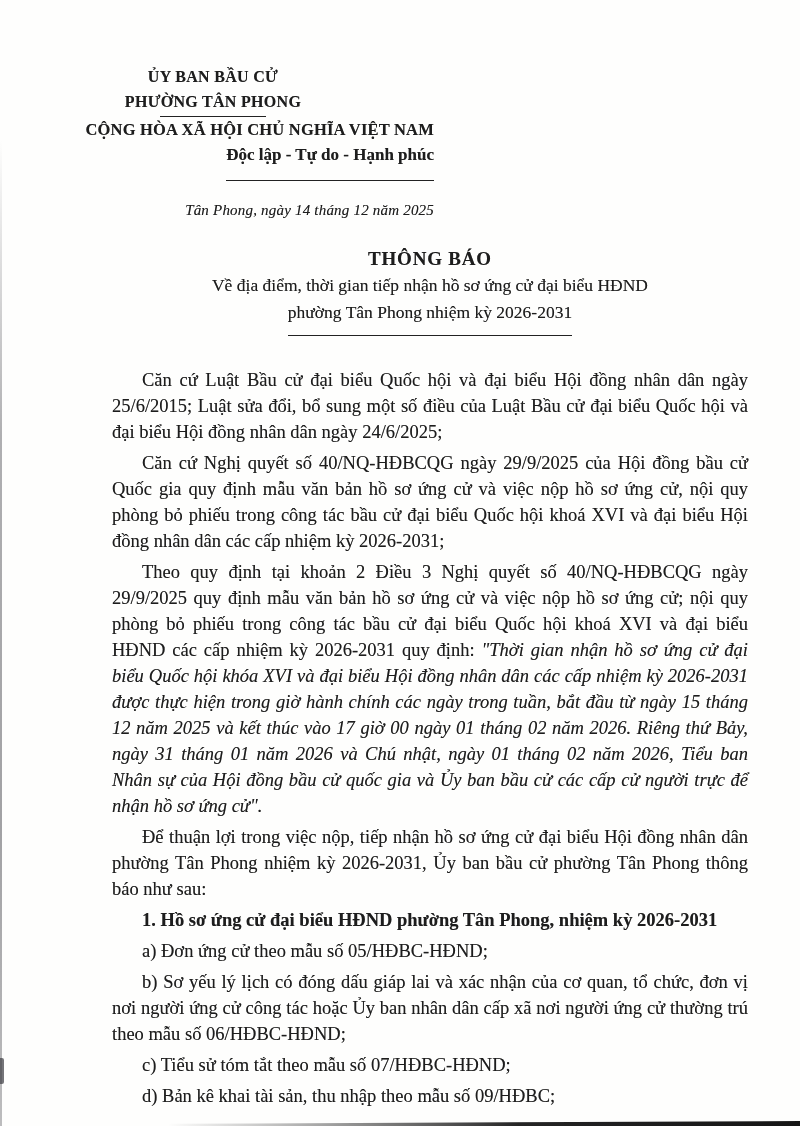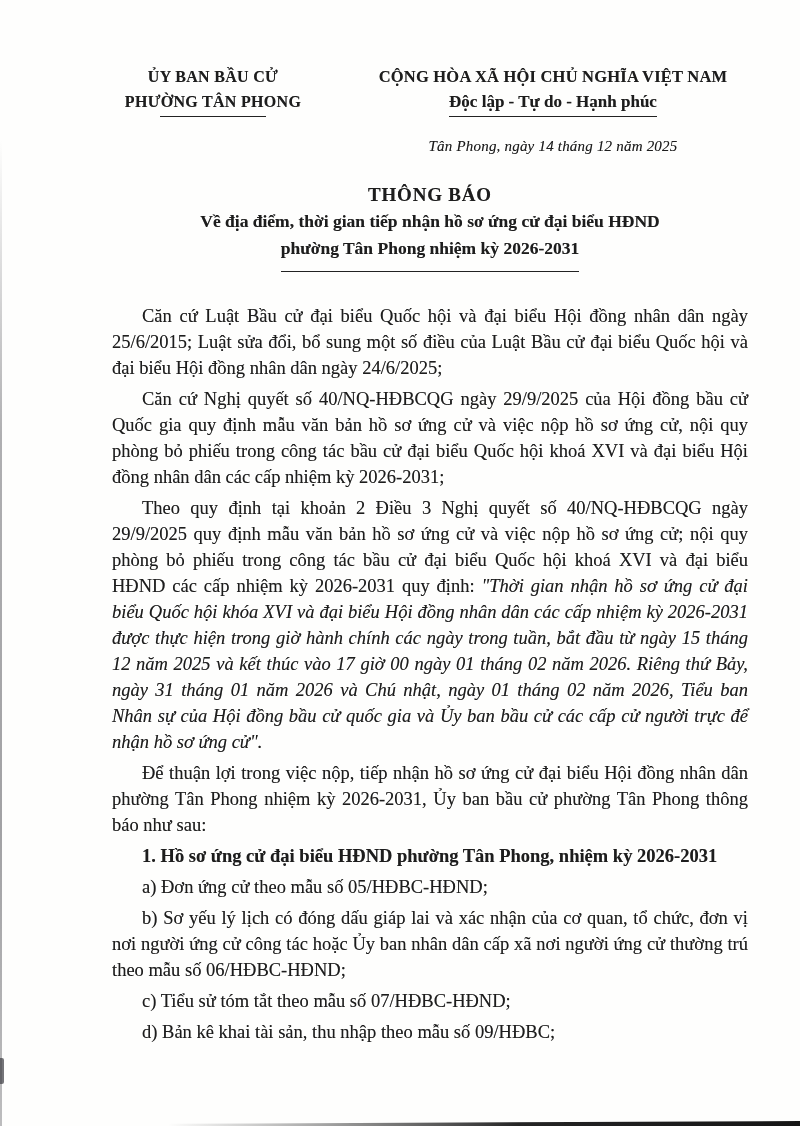--- a/index.html
+++ b/index.html
@@ -7,34 +7,34 @@
     position:relative;
     width:800px; height:1126px;
     margin:0 auto;
     background:#fefefd;
     overflow:hidden;
     font-family:"Liberation Serif", "DejaVu Serif", serif;
     color:#1d1d1d;
     text-shadow:0 0 0.4px rgba(20,20,20,0.45);
   }
   
-  .header { display:flex; padding-top:64px; }
+  .header { display:flex; padding-top:64px;flex-direction:column; }
   .h-left  { width:214px; margin-left:106px; text-align:center; }
-  .h-right { width:402px; margin-left:32px;  text-align:center; }
+  .h-right { width:402px; margin-left:32px;  text-align:right; }
   .org-line   { font-weight:bold; font-size:16px; line-height:25px; letter-spacing:0.3px; }
   .nat-line1  { font-weight:bold; font-size:16.5px; line-height:25px; letter-spacing:0.2px; }
   .nat-line2  { font-weight:bold; font-size:17px; line-height:25px; display:inline-block;
-                border-bottom:1.5px solid #222; padding-bottom:2px; }
+                border-bottom:1.5px solid #222; padding-bottom:13px; }
   .rule-short { width:106px; border-bottom:1.5px solid #222; margin:2px auto 0; height:0; }
   .doc-number { margin-top:24px; font-size:16.5px; }
   .date-line  { margin-top:21px; font-style:italic; font-size:15px; letter-spacing:0.2px; }
   
   .title-block { text-align:center; margin:27px 52px 0 112px; }
   .title-main  { font-size:19px; font-weight:bold; letter-spacing:0.8px; line-height:26px; }
-  .title-sub   { font-size:17.5px; font-weight:bold; line-height:26.5px; }
+  .title-sub   { font-size:17.5px; font-weight:normal; line-height:26.5px; }
   .title-sub-u { display:inline-block; border-bottom:1.5px solid #222; padding-bottom:10px; }
   
   .body-text { margin:31px 52px 0 112px; font-size:18.5px; line-height:26px; text-align:justify; }
   .body-text p { margin:0 0 5px 0; text-indent:30px; }
   .quote { font-style:italic; }
   .sec-heading { font-weight:bold; margin:9px 0 7px; text-indent:30px; }
   
   .edge-left {
     position:absolute; left:0; top:140px; bottom:0; width:2px;
     background:linear-gradient(to bottom, rgba(120,120,120,0), rgba(110,110,115,0.55) 30%,

